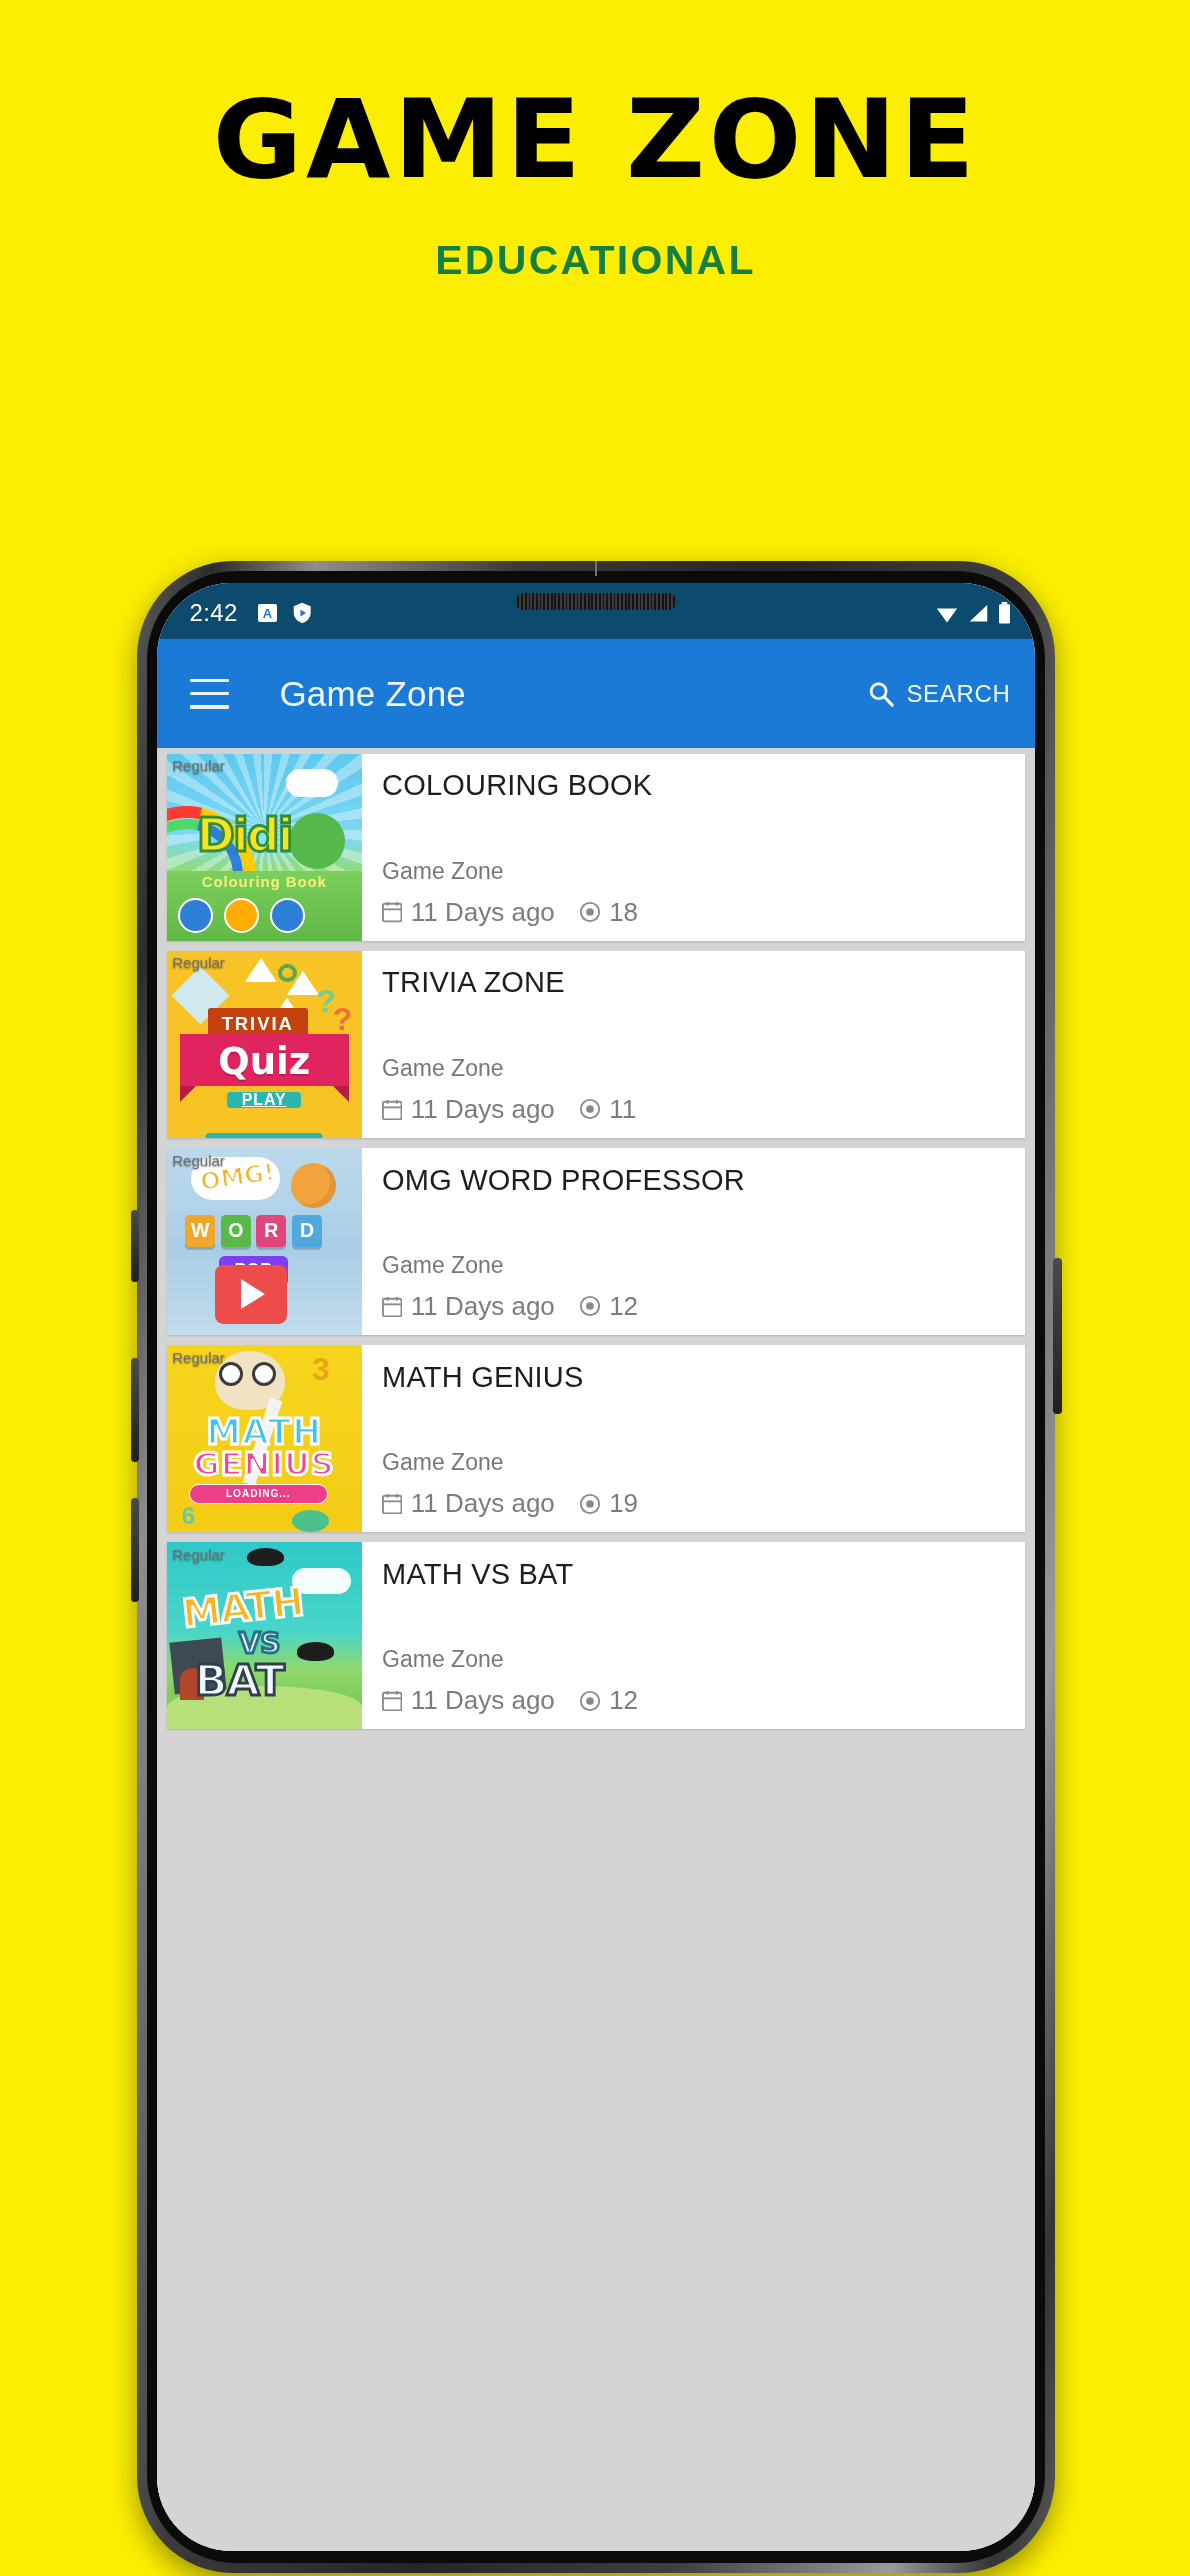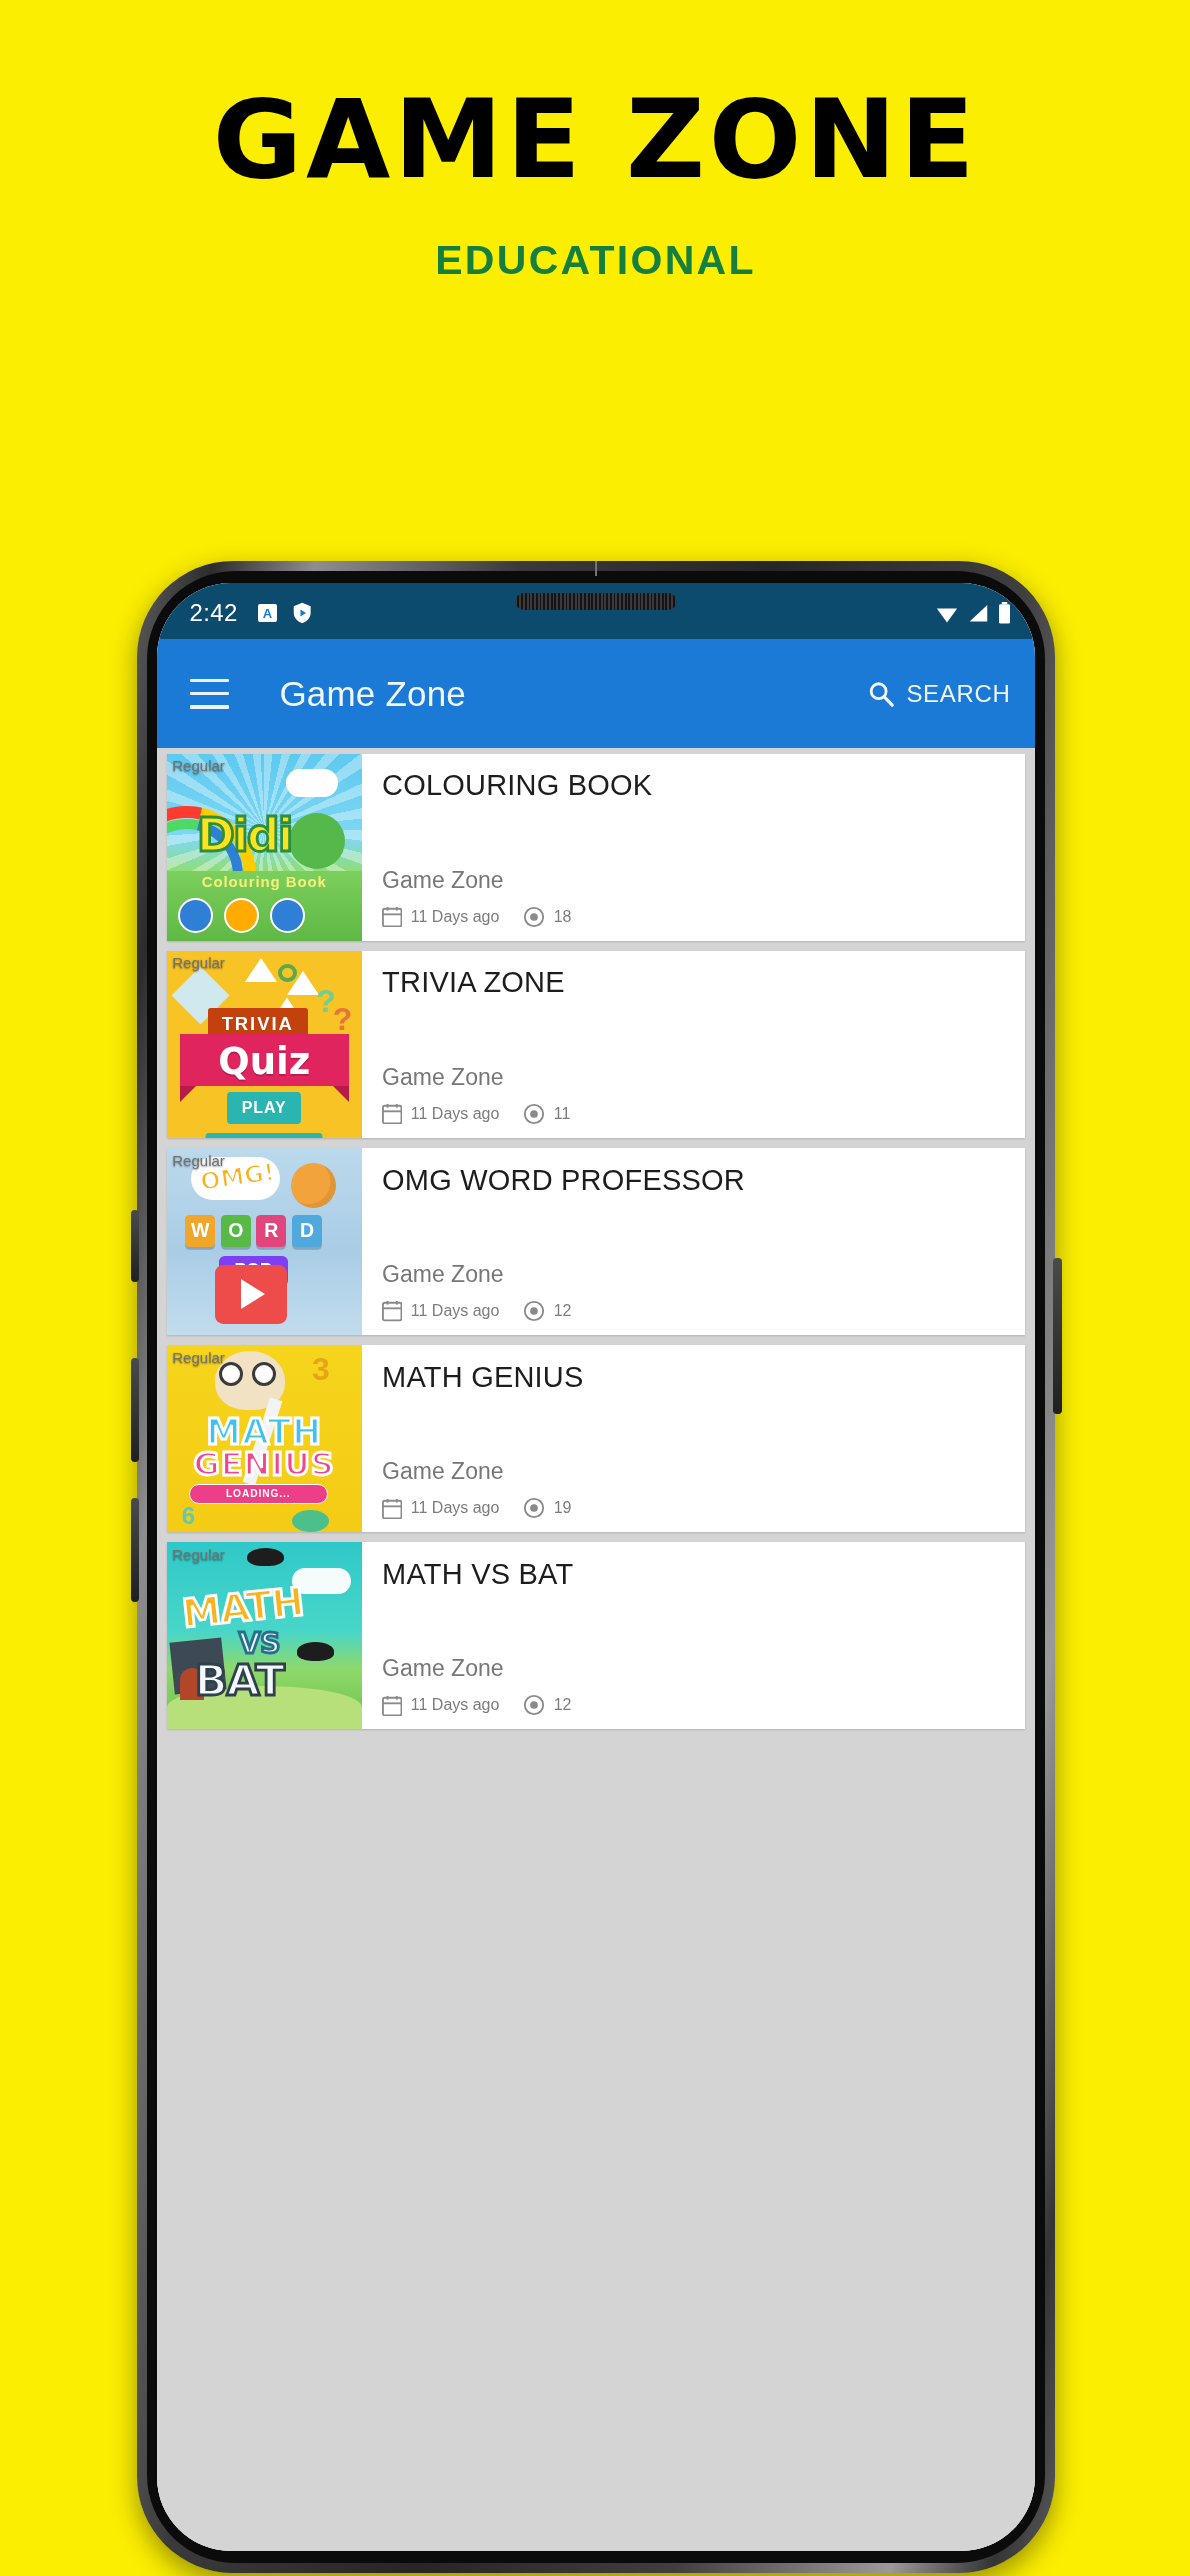--- a/index.html
+++ b/index.html
@@ -234,21 +234,21 @@
     margin-top: auto;
     font-size: 23px;
     color: #777777;
   }
   .card-meta {
     margin-top: 12px;
     display: flex;
     align-items: center;
     gap: 11px;
     color: #7c7c7c;
-    font-size: 16px;
+    font-size: 26px;
   }
   .meta-group { display: flex; align-items: center; gap: 8.3px; }
   .meta-group + .meta-group { margin-left: 13px; }
   .ic-cal { width: 20.4px; height: 21.3px; display: block; }
   .ic-eye { width: 22px; height: 22px; display: block; }
 
   
   .art { position: absolute; inset: 0; }
 
   
@@ -345,21 +345,21 @@
     font-family: "DejaVu Sans", sans-serif;
     font-weight: 700; font-size: 37px;
     text-shadow: 0 1.9px 0 rgba(0,0,0,.18);
   }
   .art-trivia .play-btn, .art-trivia .more-btn {
     position: absolute; left: 50%; transform: translateX(-50%);
     background: #2bb5b0; color: #fff; font-size: 16px; font-weight: 700;
     display: flex; align-items: center; justify-content: center;
     border-radius: 3.7px; letter-spacing: 0.9px;
   }
-  .art-trivia .play-btn { top: 141px; width: 74px; height: 32px; }
+  .art-trivia .play-btn { top: 141px; width: 74px; height: 16px; text-decoration: underline; }
   .art-trivia .more-btn { top: 182px; width: 117px; height: 32px; font-size: 14px; }
 
   
   .art-word { background: linear-gradient(180deg,#bcd9ec 0%,#a9cde6 55%,#c2dced 100%); }
   .art-word .bubble {
     position: absolute; left: 24px; top: 9.3px; width: 89px; height: 43px;
     background: #ffffff; border-radius: 22px;
   }
   .art-word .omg {
     position: absolute; left: 33px; top: 15px;

